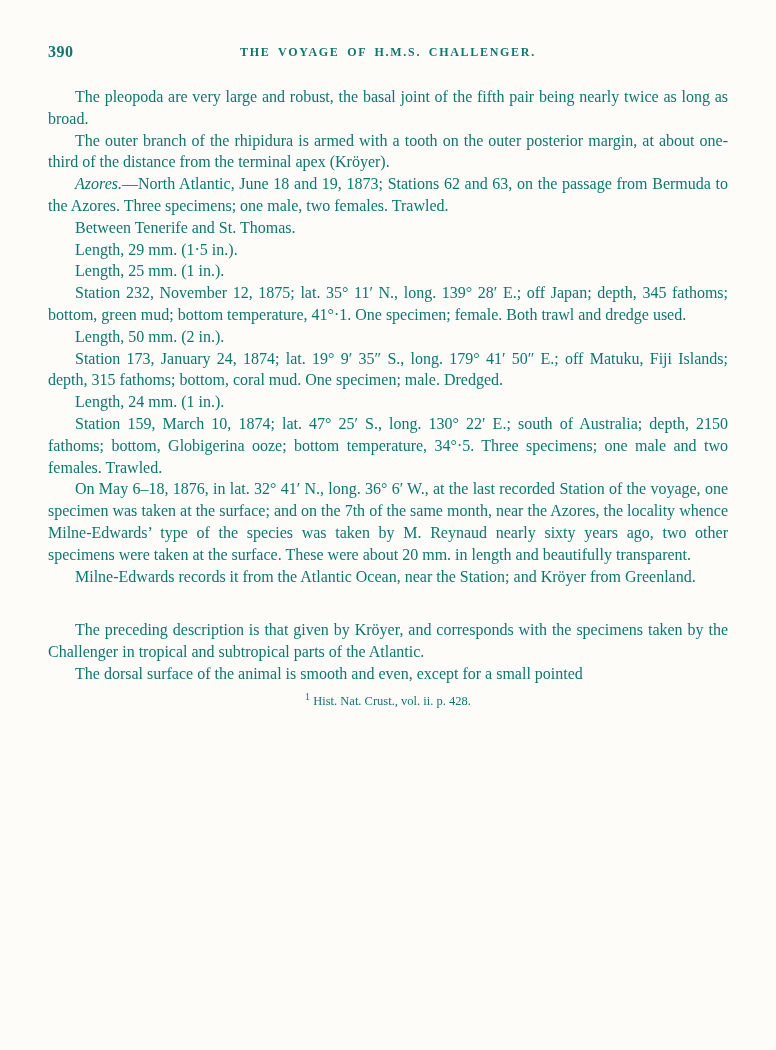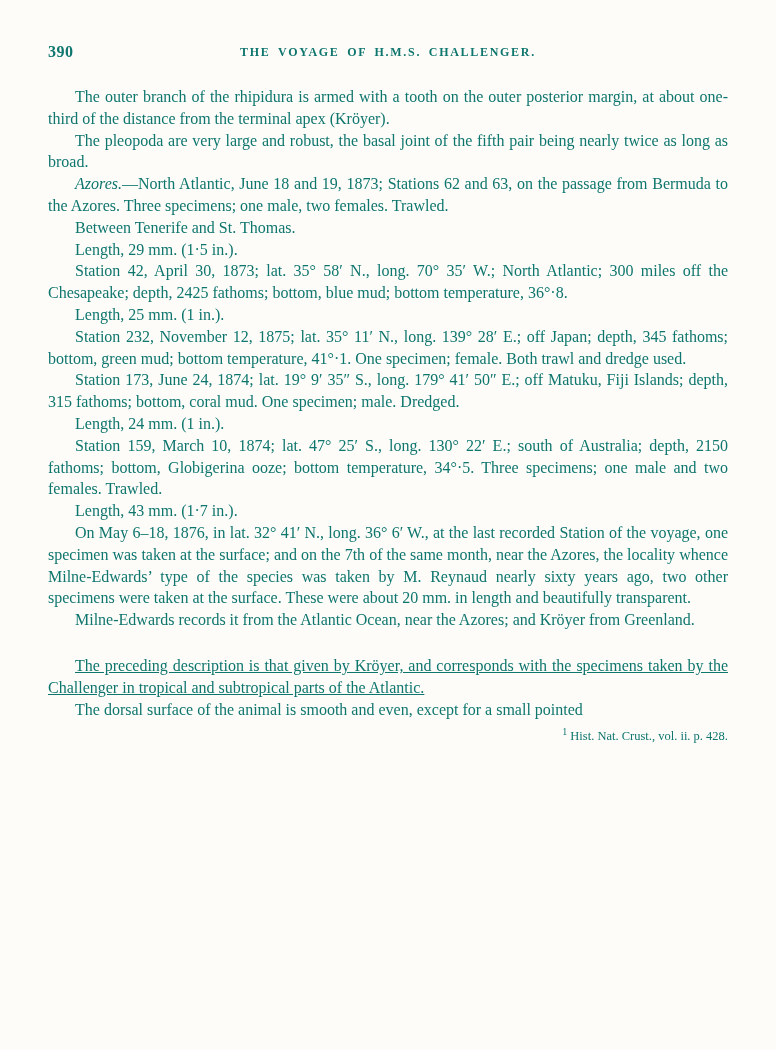--- a/index.html
+++ b/index.html
@@ -38,49 +38,48 @@
     letter-spacing: 1.7px;
     word-spacing: 3px;
   }
   .body-text p {
     margin: 0;
     text-indent: 27px;
     font-size: 16px;
     line-height: 21.8px;
     text-align: justify;
   }
-  .body-text p.gap { margin-top: 24px; text-decoration: underline; }
+  .body-text p.gap { margin-top: 32px; }
   .body-text i { font-style: italic; }
   sup { font-size: 10px; line-height: 0; vertical-align: super; }
   .footnote {
-    text-align: right;
+    text-align: center;
     font-size: 12.5px;
     margin-top: 9px;
   }
 </style>
 </head>
 <body>
 
 <div class="page">
   <header class="running-head">
     <span class="page-num">390</span>
     <span class="head-title">THE VOYAGE OF H.M.S. CHALLENGER.</span>
   </header>
   <main class="body-text" id="paragraphs">
+      <p class=""><span>The pleopoda are very large and robust, the basal joint of the fifth pair being nearly twice as long as broad.</span></p>
       <p class=""><span>The outer branch of the rhipidura is armed with a tooth on the outer posterior margin, at about one-third of the distance from the terminal apex (Kröyer).</span></p>
-      <p class=""><span>The pleopoda are very large and robust, the basal joint of the fifth pair being nearly twice as long as broad.</span></p>
       <p class=""><i>Azores.</i><span>—North Atlantic, June 18 and 19, 1873; Stations 62 and 63, on the passage from Bermuda to the Azores. Three specimens; one male, two females. Trawled.</span></p>
       <p class=""><span>Between Tenerife and St. Thomas.</span></p>
       <p class=""><span>Length, 29 mm. (1·5 in.).</span></p>
-      <p class=""><span>Station 42, April 30, 1873; lat. 35° 58′ N., long. 70° 35′ W.; North Atlantic; 300 miles off the Chesapeake; depth, 2425 fathoms; bottom, blue mud; bottom temperature, 36°·8.</span></p>
       <p class=""><span>Length, 25 mm. (1 in.).</span></p>
       <p class=""><span>Station 232, November 12, 1875; lat. 35° 11′ N., long. 139° 28′ E.; off Japan; depth, 345 fathoms; bottom, green mud; bottom temperature, 41°·1. One specimen; female. Both trawl and dredge used.</span></p>
-      <p class=""><span>Station 173, June 24, 1874; lat. 19° 9′ 35″ S., long. 179° 41′ 50″ E.; off Matuku, Fiji Islands; depth, 315 fathoms; bottom, coral mud. One specimen; male. Dredged.</span></p>
+      <p class=""><span>Length, 50 mm. (2 in.).</span></p>
+      <p class=""><span>Station 173, January 24, 1874; lat. 19° 9′ 35″ S., long. 179° 41′ 50″ E.; off Matuku, Fiji Islands; depth, 315 fathoms; bottom, coral mud. One specimen; male. Dredged.</span></p>
       <p class=""><span>Length, 24 mm. (1 in.).</span></p>
       <p class=""><span>Station 159, March 10, 1874; lat. 47° 25′ S., long. 130° 22′ E.; south of Australia; depth, 2150 fathoms; bottom, Globigerina ooze; bottom temperature, 34°·5. Three specimens; one male and two females. Trawled.</span></p>
-      <p class=""><span>Length, 43 mm. (1·7 in.).</span></p>
       <p class=""><span>On May 6–18, 1876, in lat. 32° 41′ N., long. 36° 6′ W., at the last recorded Station of the voyage, one specimen was taken at the surface; and on the 7th of the same month, near the Azores, the locality whence Milne-Edwards’ type of the species was taken by M. Reynaud nearly sixty years ago, two other specimens were taken at the surface. These were about 20 mm. in length and beautifully transparent.</span></p>
-      <p class=""><span>Milne-Edwards records it from the Atlantic Ocean, near the Azores; and Kröyer from Greenland.</span></p>
+      <p class=""><span>Milne-Edwards records it from the Atlantic Ocean, near the Station; and Kröyer from Greenland.</span></p>
       <p class="gap"><span>The preceding description is that given by Kröyer, and corresponds with the specimens taken by the Challenger in tropical and subtropical parts of the Atlantic.</span></p>
       <p class=""><span>The dorsal surface of the animal is smooth and even, except for a small pointed</span></p>
     </main>
   <footer class="footnote" id="footnote"><sup>1</sup><span> Hist. Nat. Crust., vol. ii. p. 428.</span></footer>
 </div>
 
 </body></html>

